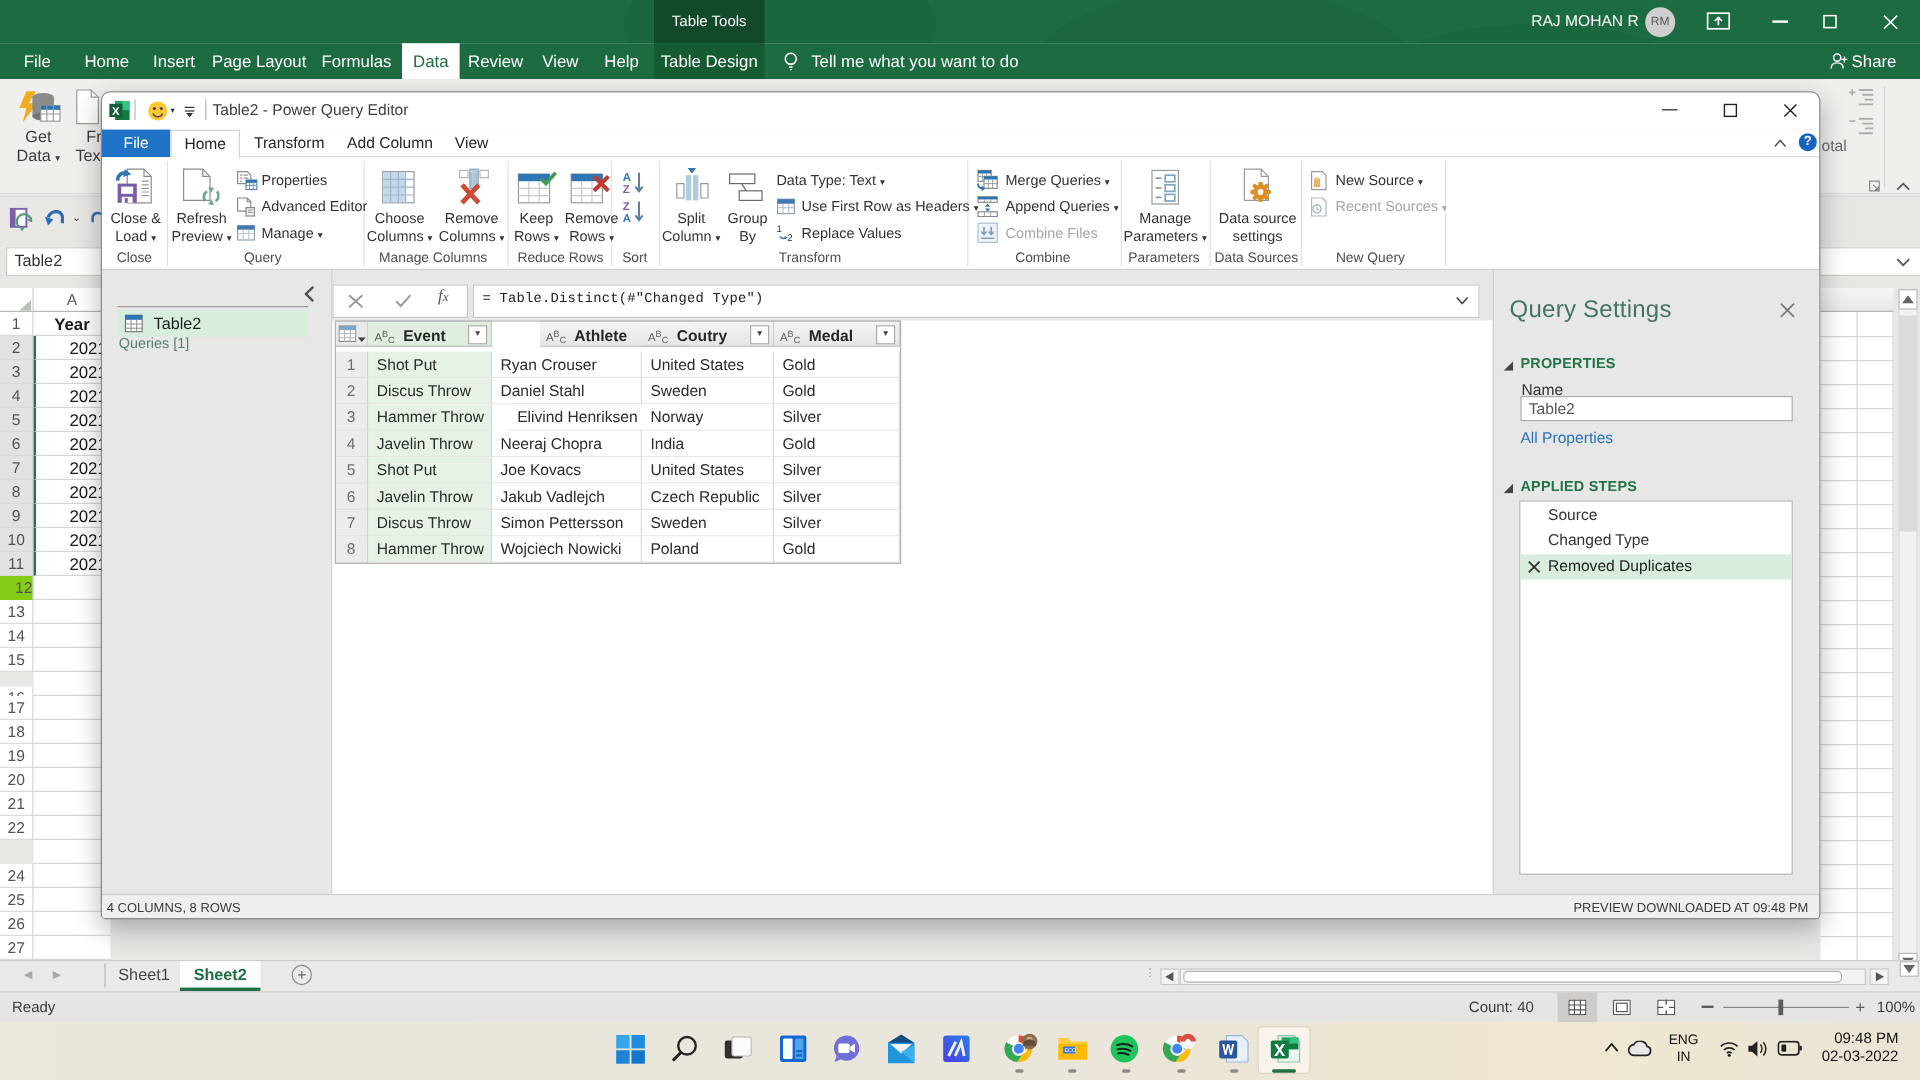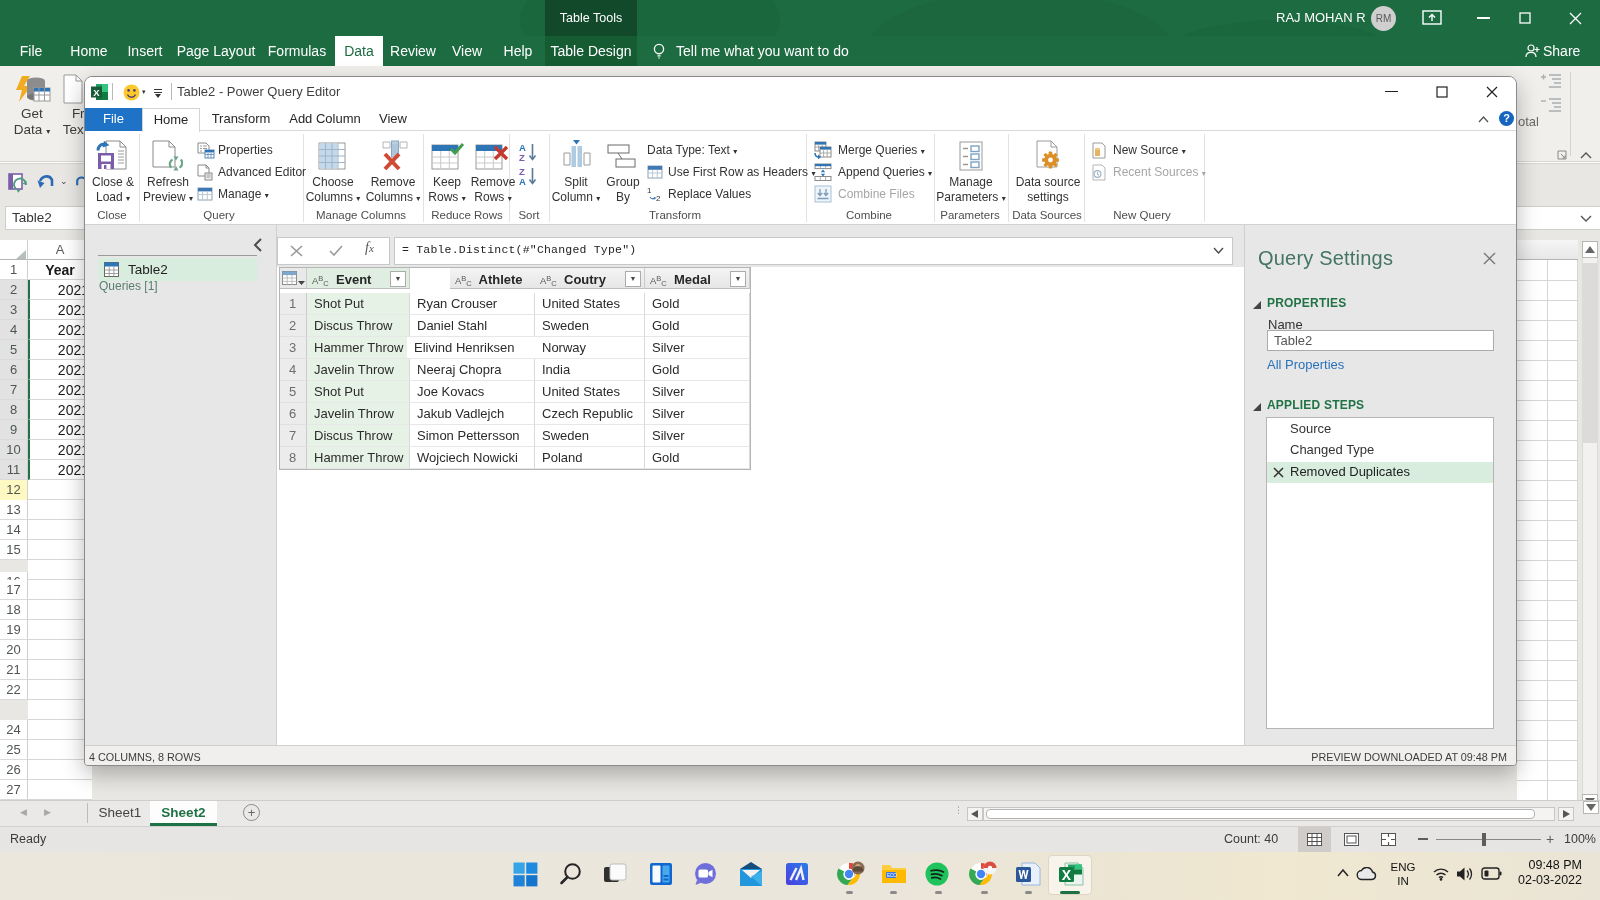--- a/index.html
+++ b/index.html
@@ -179,21 +179,21 @@
     <div class="abs" style="left:0;top:150px;width:28px;height:20px;background:#e2e2e2;border-right:1px solid #cfcfcf;border-bottom:1px solid #dadada;font-size:13px;color:#4e574f;text-align:center;line-height:20px;">7</div>
     <div class="abs" style="left:28px;top:150px;width:64px;height:20px;background:#fff;border-bottom:1px solid #d6d6d6;border-left:2px solid #217346;font-size:14px;color:#1a1a1a;text-align:right;line-height:20px;padding-right:3px;">2021</div>
     <div class="abs" style="left:0;top:170px;width:28px;height:20px;background:#e2e2e2;border-right:1px solid #cfcfcf;border-bottom:1px solid #dadada;font-size:13px;color:#4e574f;text-align:center;line-height:20px;">8</div>
     <div class="abs" style="left:28px;top:170px;width:64px;height:20px;background:#fff;border-bottom:1px solid #d6d6d6;border-left:2px solid #217346;font-size:14px;color:#1a1a1a;text-align:right;line-height:20px;padding-right:3px;">2021</div>
     <div class="abs" style="left:0;top:190px;width:28px;height:20px;background:#e2e2e2;border-right:1px solid #cfcfcf;border-bottom:1px solid #dadada;font-size:13px;color:#4e574f;text-align:center;line-height:20px;">9</div>
     <div class="abs" style="left:28px;top:190px;width:64px;height:20px;background:#fff;border-bottom:1px solid #d6d6d6;border-left:2px solid #217346;font-size:14px;color:#1a1a1a;text-align:right;line-height:20px;padding-right:3px;">2021</div>
     <div class="abs" style="left:0;top:210px;width:28px;height:20px;background:#e2e2e2;border-right:1px solid #cfcfcf;border-bottom:1px solid #dadada;font-size:13px;color:#4e574f;text-align:center;line-height:20px;">10</div>
     <div class="abs" style="left:28px;top:210px;width:64px;height:20px;background:#fff;border-bottom:1px solid #d6d6d6;border-left:2px solid #217346;font-size:14px;color:#1a1a1a;text-align:right;line-height:20px;padding-right:3px;">2021</div>
     <div class="abs" style="left:0;top:230px;width:28px;height:20px;background:#e2e2e2;border-right:1px solid #cfcfcf;border-bottom:1px solid #dadada;font-size:13px;color:#4e574f;text-align:center;line-height:20px;">11</div>
     <div class="abs" style="left:28px;top:230px;width:64px;height:20px;background:#fff;border-bottom:1px solid #d6d6d6;border-left:2px solid #217346;font-size:14px;color:#1a1a1a;text-align:right;line-height:20px;padding-right:3px;">2021</div>
-    <div class="abs" style="left:0;top:250px;width:28px;height:21px;background:#fef9c3;border-right:1px solid #cfcfcf;border-bottom:1px solid #dadada;font-size:13px;color:#4e574f;text-align:center;line-height:20px;">12</div>
+    <div class="abs" style="left:0;top:250px;width:28px;height:21px;background:#84cc16;border-right:1px solid #cfcfcf;border-bottom:1px solid #dadada;font-size:13px;color:#4e574f;text-align:right;line-height:20px;">12</div>
     <div class="abs" style="left:28px;top:250px;width:64px;height:20px;background:#fff;border-bottom:1px solid #d6d6d6;"></div>
     <div class="abs" style="left:0;top:270px;width:28px;height:20px;background:#fff;border-right:1px solid #cfcfcf;border-bottom:1px solid #dadada;font-size:13px;color:#4e574f;text-align:center;line-height:20px;">13</div>
     <div class="abs" style="left:28px;top:270px;width:64px;height:20px;background:#fff;border-bottom:1px solid #d6d6d6;"></div>
     <div class="abs" style="left:0;top:290px;width:28px;height:20px;background:#fff;border-right:1px solid #cfcfcf;border-bottom:1px solid #dadada;font-size:13px;color:#4e574f;text-align:center;line-height:20px;">14</div>
     <div class="abs" style="left:28px;top:290px;width:64px;height:20px;background:#fff;border-bottom:1px solid #d6d6d6;"></div>
     <div class="abs" style="left:0;top:310px;width:28px;height:20px;background:#fff;border-right:1px solid #cfcfcf;border-bottom:1px solid #dadada;font-size:13px;color:#4e574f;text-align:center;line-height:20px;">15</div>
     <div class="abs" style="left:28px;top:310px;width:64px;height:20px;background:#fff;border-bottom:1px solid #d6d6d6;"></div>
     <div class="abs" style="left:0;top:330px;width:28px;height:20px;background:#fff;border-right:1px solid #cfcfcf;border-bottom:1px solid #dadada;font-size:13px;color:#4e574f;text-align:center;line-height:20px;margin-top:12px;">16</div>
     <div class="abs" style="left:28px;top:330px;width:64px;height:20px;background:#fff;border-bottom:1px solid #d6d6d6;"></div>
     <div class="abs" style="left:0;top:350px;width:28px;height:20px;background:#fff;border-right:1px solid #cfcfcf;border-bottom:1px solid #dadada;font-size:13px;color:#4e574f;text-align:center;line-height:20px;">17</div>
@@ -350,21 +350,21 @@
       <div class="dcell" style="left:133px;top:26px;width:125px;">Ryan Crouser</div>
       <div class="dcell" style="left:258px;top:26px;width:110px;">United States</div>
       <div class="dcell" style="left:368px;top:26px;width:105px;">Gold</div>
       <div class="rnum" style="top:48px;left:2px;">2</div>
       <div class="dcell mint" style="left:30px;top:48px;width:103px;">Discus Throw</div>
       <div class="dcell" style="left:133px;top:48px;width:125px;">Daniel Stahl</div>
       <div class="dcell" style="left:258px;top:48px;width:110px;">Sweden</div>
       <div class="dcell" style="left:368px;top:48px;width:105px;">Gold</div>
       <div class="rnum" style="top:70px;left:2px;">3</div>
       <div class="dcell mint" style="left:30px;top:70px;width:103px;">Hammer Throw</div>
-      <div class="dcell" style="left:130px;top:70px;width:148px;">Elivind Henriksen</div>
+      <div class="dcell" style="left:147px;top:70px;width:148px;">Elivind Henriksen</div>
       <div class="dcell" style="left:258px;top:70px;width:110px;">Norway</div>
       <div class="dcell" style="left:368px;top:70px;width:105px;">Silver</div>
       <div class="rnum" style="top:92px;left:2px;">4</div>
       <div class="dcell mint" style="left:30px;top:92px;width:103px;">Javelin Throw</div>
       <div class="dcell" style="left:133px;top:92px;width:125px;">Neeraj Chopra</div>
       <div class="dcell" style="left:258px;top:92px;width:110px;">India</div>
       <div class="dcell" style="left:368px;top:92px;width:105px;">Gold</div>
       <div class="rnum" style="top:114px;left:2px;">5</div>
       <div class="dcell mint" style="left:30px;top:114px;width:103px;">Shot Put</div>
       <div class="dcell" style="left:133px;top:114px;width:125px;">Joe Kovacs</div>

